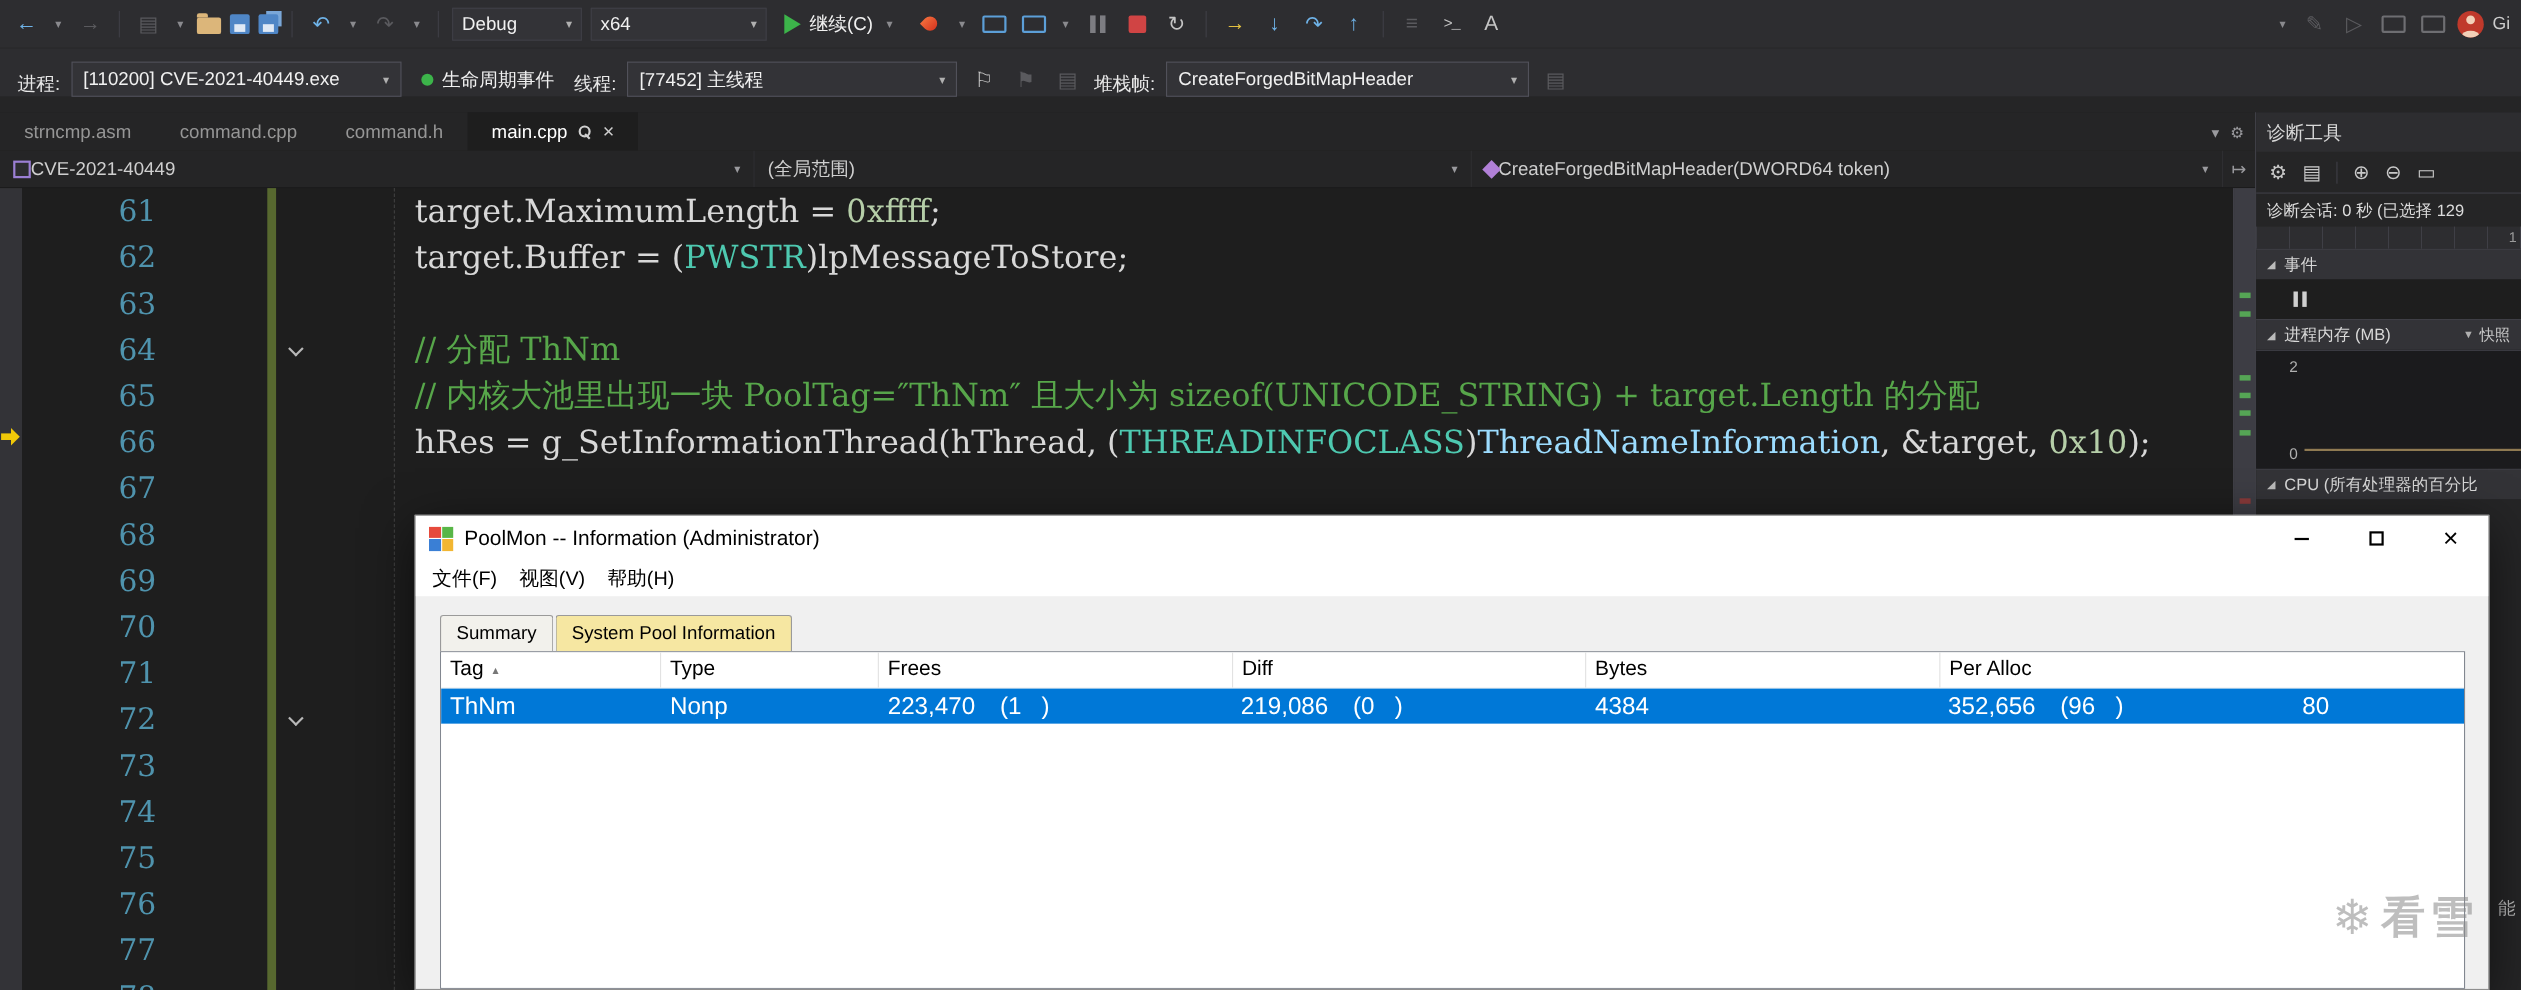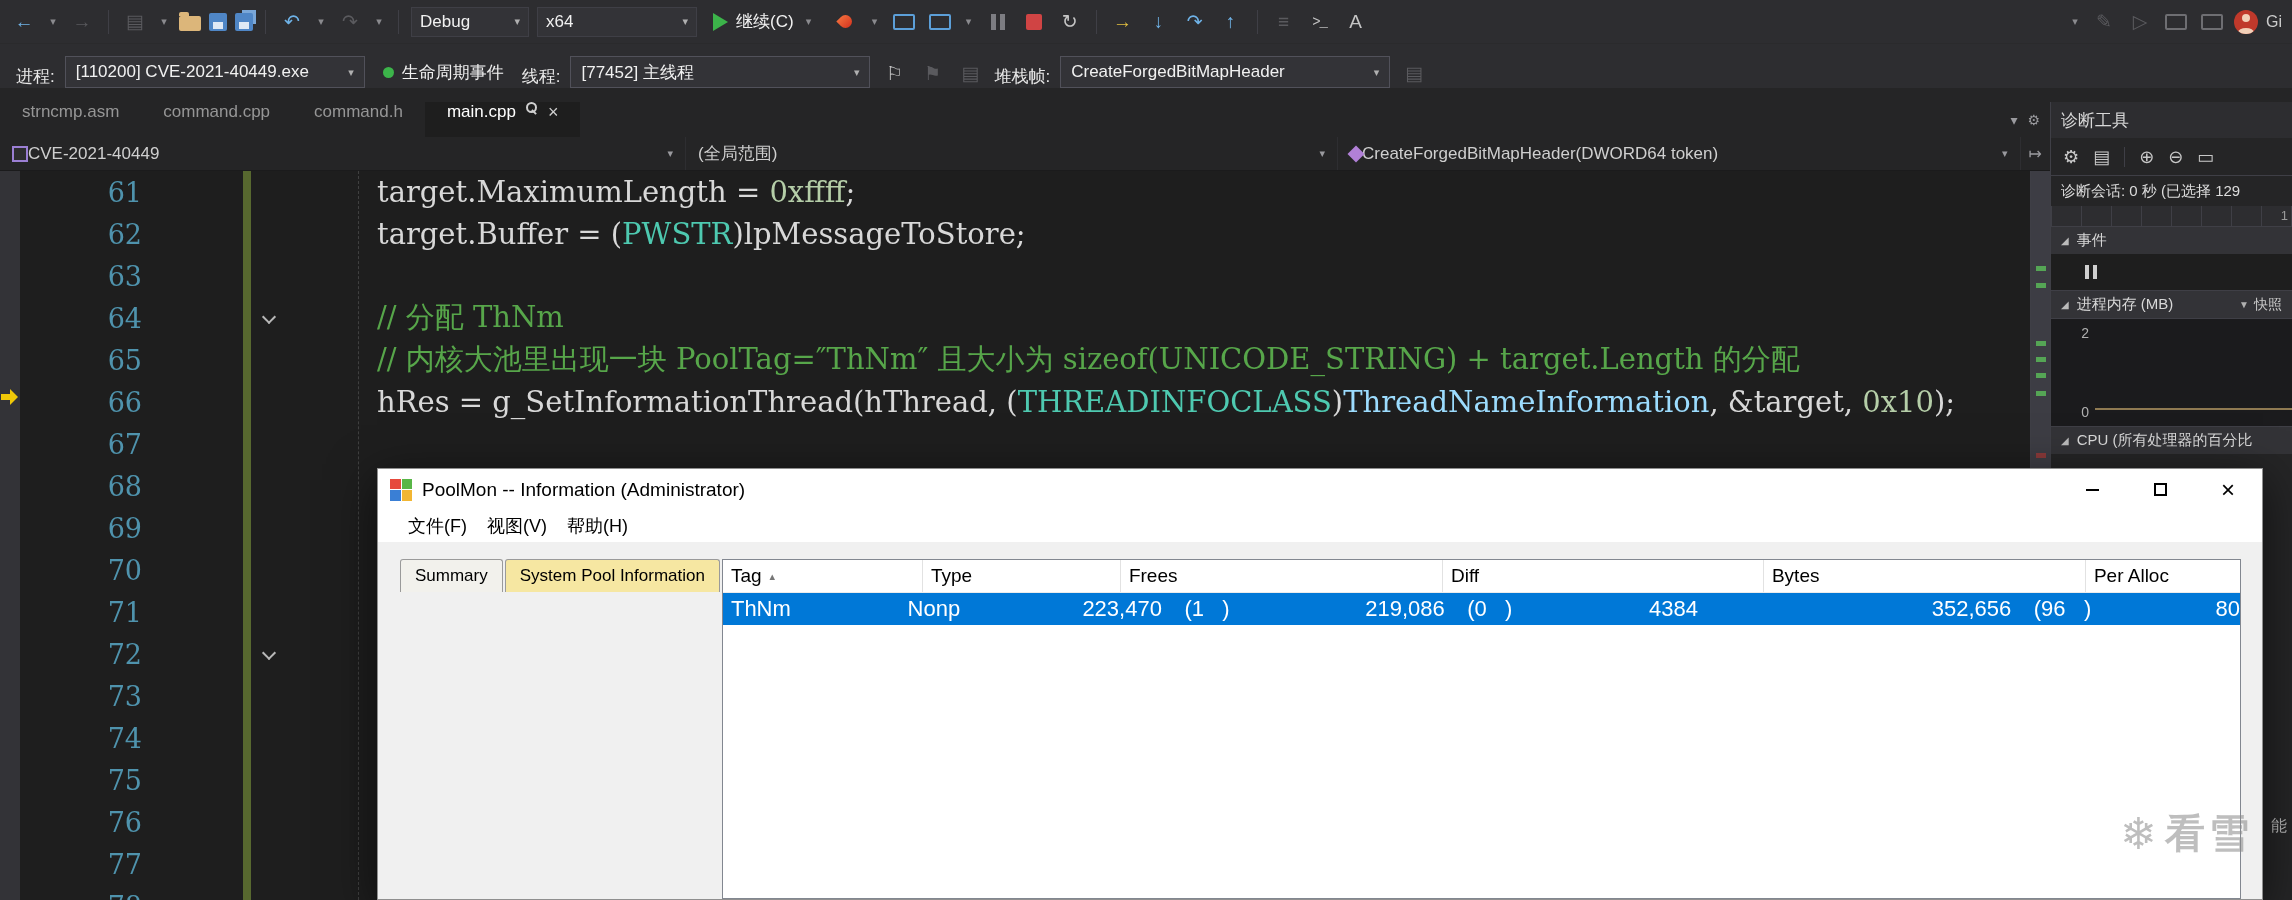--- a/index.html
+++ b/index.html
@@ -42,21 +42,21 @@
   .avatar::before{content:"";position:absolute;top:4px;left:8px;width:8px;height:8px;border-radius:50%;background:#f2d0b8}
   .avatar::after{content:"";position:absolute;bottom:-3px;left:4px;width:16px;height:9px;border-radius:50% 50% 0 0;background:#f2d0b8}
   .acct-label{font-size:16px;color:#cccccc}
   .flex-spacer{flex:1}
   .term-ic{font-family:"Liberation Mono",monospace;font-size:14px;letter-spacing:-1px}
 
   
   .work-row{display:flex;height:798px}
   .left-col{width:2050px;display:flex;flex-direction:column}
   .tabbar{height:35px;background:#252526;display:flex;align-items:stretch}
-  .dtab{display:flex;align-items:flex-start;padding:0 22px;font-size:17px;color:#969696;gap:10px}
+  .dtab{display:flex;align-items:center;padding:0 22px;font-size:17px;color:#969696;gap:10px}
   .dtab.active{background:#1e1e1e;color:#fff}
   .pin-ic{position:relative;width:12px;height:12px}
   .pin-ic::before{content:"";position:absolute;left:0;top:0;width:7px;height:7px;border:2px solid #d0d0d0;border-radius:50%}
   .pin-ic::after{content:"";position:absolute;left:7px;top:7px;width:2px;height:6px;background:#d0d0d0;transform:rotate(-45deg)}
   .tab-x{font-size:18px;color:#d0d0d0}
   .tabbar-right{margin-left:auto;display:flex;align-items:center;gap:10px;padding-right:10px}
   .tabbar-right .g{font-size:14px;color:#9a9a9e}
 
   .navbar{height:34px;background:#252526;display:flex;align-items:stretch;border-bottom:1px solid #1b1b1c}
   .nav-sec{display:flex;align-items:center;padding:0 12px;font-size:17px;color:#cfcfcf;border-right:1px solid #2e2e31}
@@ -113,23 +113,23 @@
            display:flex;flex-direction:column;font-family:"Liberation Sans",sans-serif}
   .pm-titlebar{height:41px;background:#fff;display:flex;align-items:center;padding-left:12px;flex:none}
   .pm-appicon{width:22px;height:22px;display:grid;grid-template-columns:1fr 1fr;grid-template-rows:1fr 1fr;gap:1px;margin-right:10px}
   .pm-appicon i.q1{background:#e64a3c}.pm-appicon i.q2{background:#58b647}.pm-appicon i.q3{background:#3a7fd5}.pm-appicon i.q4{background:#f2b632}
   .pm-title{font-size:19px;color:#000}
   .pm-btns{margin-left:auto;display:flex;height:100%}
   .pm-btn{width:68px;display:flex;align-items:center;justify-content:center}
   .g-min{width:13px;height:2px;background:#000}
   .g-max{width:13px;height:13px;border:2px solid #000}
   .g-x{font-size:24px;line-height:1;color:#000}
-  .pm-menubar{height:32px;background:#fff;display:flex;align-items:center;padding-left:20px;flex:none}
+  .pm-menubar{height:32px;background:#fff;display:flex;align-items:center;padding-left:5px;flex:none}
   .pm-menu{padding:0 10px;font-size:18px}
-  .pm-body{flex:1;padding:17px 21px 0 22px;display:flex;flex-direction:row;overflow:hidden}
+  .pm-body{flex:1;padding:17px 21px 0 22px;display:flex;flex-direction:column;overflow:hidden}
   .pm-tabs{display:flex;height:33px;flex:none}
   .pm-tab{padding:0 14px;display:flex;align-items:center;font-size:17px;border:1px solid #9a9a9a;border-bottom:none;
           background:#f2f1ec;border-radius:3px 3px 0 0;margin-right:2px}
   .pm-tab.active{background:#f6e7a2}
   .pm-list{flex:1;border:1px solid #828790;background:#fff;overflow:hidden;display:flex;flex-direction:column}
   .pm-hrow{display:flex;height:33px;flex:none;background:#fff;border-bottom:1px solid #ececec}
   .pm-h{height:100%;display:flex;align-items:center;padding-left:8px;font-size:19px;border-right:1px solid #e2e2e2}
   .sort{font-size:11px;margin-left:8px;color:#777}
   .pm-row{display:flex;height:32px;align-items:center;flex:none}
   .pm-row.sel{background:#0078d7;color:#fff}

